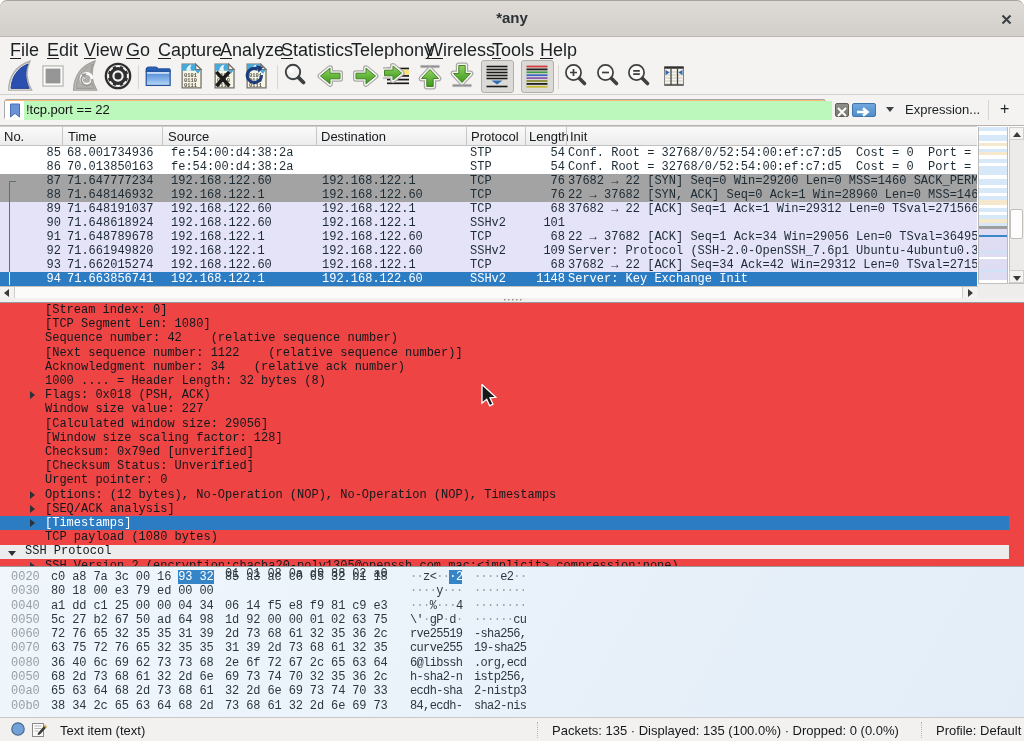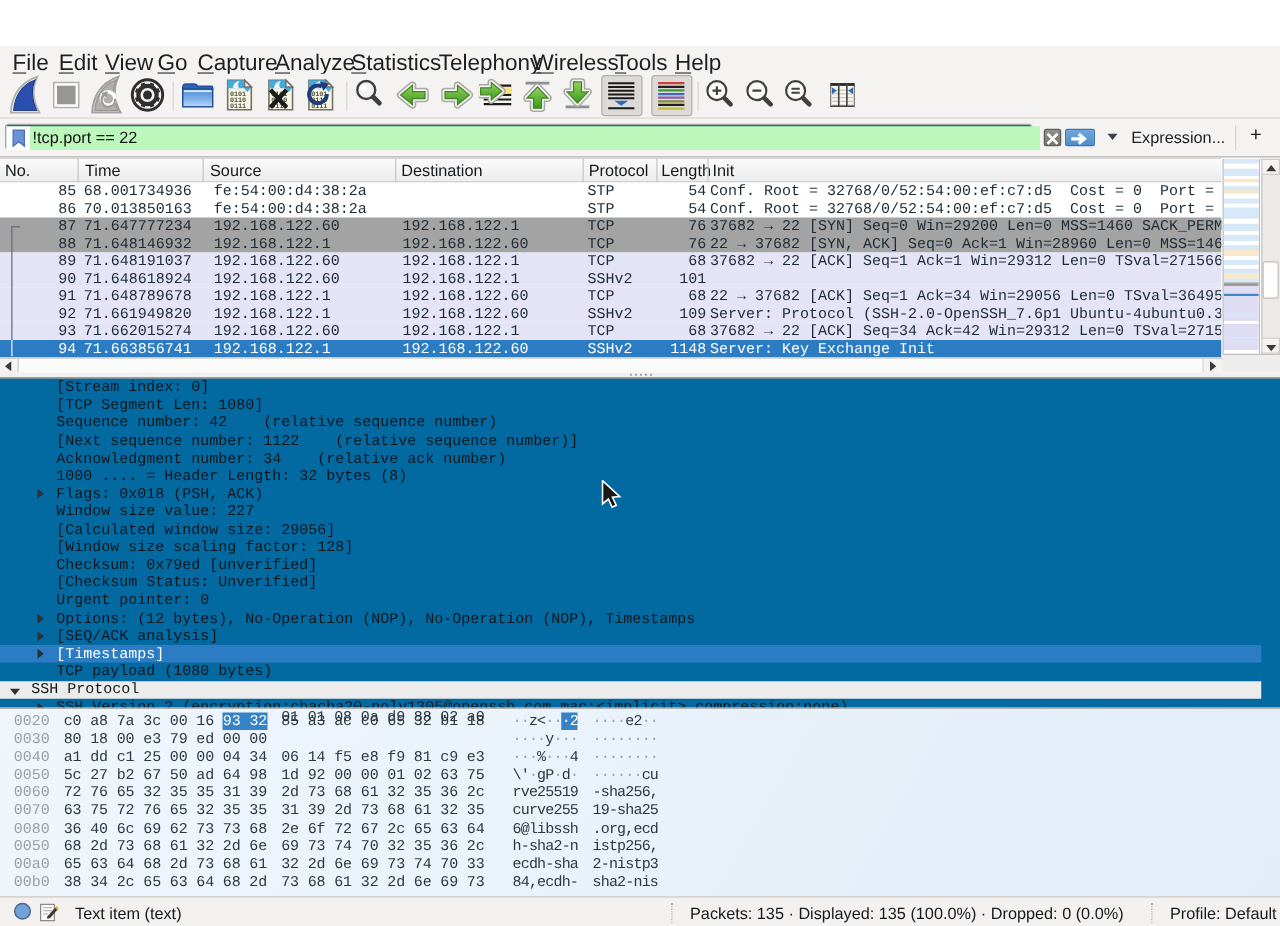--- a/index.html
+++ b/index.html
@@ -12,21 +12,21 @@
 #menu span{position:absolute;top:3px;font-size:18px;color:#1b2023}
 #menu u{text-decoration:underline;text-underline-offset:2px}
 
 #tool{left:0;top:59px;width:1024px;height:36px;background:#f4f3f1;border-bottom:1px solid #d4d0cc}
 .tsep{position:absolute;top:6px;width:1px;height:24px;background:#d8d5d1}
 .ticon{position:absolute;top:3px}
 .big{transform:scale(1.18)}
 .tbox{position:absolute;top:1px;width:33px;height:33px;background:#dcdad7;border:1px solid #b3afaa;border-radius:3px}
 
 #filter{left:0;top:95px;width:1024px;height:31px;background:#f4f3f1;border-bottom:1px solid #b7b2ad}
-#ffield{position:absolute;left:4px;top:4px;width:822px;height:21px;background:#0f766e;border:1px solid #a8a8a8;border-radius:3px}
+#ffield{position:absolute;left:4px;top:4px;width:822px;height:21px;background:#fdba74;border:1px solid #a8a8a8;border-radius:3px}
 #fgreen{position:absolute;left:19px;top:1px;width:808px;height:19px;background:#bcf7bc}
 #ftext{position:absolute;left:21px;top:2px;font-size:13px;color:#111}
 #fbook{position:absolute;left:0;top:1px;width:19px;height:19px;background:#fff}
 #fx{position:absolute;left:830px;top:3px;width:14px;height:14px;background:linear-gradient(#90908b,#76766f);border:1px solid #5e5e5a;border-radius:2px}
 #fgo{position:absolute;left:847px;top:3px;width:24px;height:14px;background:linear-gradient(#70a7dd,#4f8ecb);border:1px solid #3d76ad;border-radius:2px}
 #fexp{position:absolute;left:905px;top:7px;font-size:13px;color:#1b2023}
 #fplus{position:absolute;left:1000px;top:5px;font-size:16px;color:#1b2023}
 #fsep2{position:absolute;left:988px;top:5px;width:1px;height:20px;background:#d8d5d1}
 
 #phead{left:0;top:126px;width:977px;height:20px;background:linear-gradient(#fafafa,#ececec);border-bottom:1px solid #c2c2c2;border-top:1px solid #cfcfcf}
@@ -40,40 +40,46 @@
 .lav{background:#e4e3f8}.gry{background:#a3a3a3}
 .sel{background:#2c7cc4}.sel span{color:#fff}
 
 #mmap{left:978px;top:127px;width:30px;height:156px;background:#fff;border-left:1px solid #bbb;border-right:1px solid #bbb}
 .sbbtn{position:absolute;background:#f4f3f2;border:1px solid #cfcdc9}
 
 #hscr{left:0;top:286px;width:978px;height:12px;background:#f0efee;border-top:1px solid #c4c1bd}
 
 .split{left:0;width:1024px;background:#f1f0ef}
 
-#det{left:0;top:302px;width:1024px;height:264px;background:#0369a1;border-top:1px solid #9a9a9a;overflow:hidden}
+#det{left:0;top:302px;width:1024px;height:264px;background:#ef4444;border-top:1px solid #9a9a9a;overflow:hidden}
 .dln{position:absolute;left:0;width:1010px;height:14px;font-family:"Liberation Mono",monospace;font-size:12px;line-height:14px;white-space:pre;color:#10181d}
 
 #hex{left:0;top:566px;width:1024px;height:151px;background:linear-gradient(120deg,#f0f6fc,#e2edf8);border-top:1px solid #9a9a9a;overflow:hidden}
 .hln{position:absolute;height:14px;font-family:"Liberation Mono",monospace;font-size:12px;line-height:14px;white-space:pre;color:#2c3840}
 .off{color:#98a0a6}
 .hl{background:#3584c8;color:#fff}
 .b{letter-spacing:-0.13px}
 .a{letter-spacing:-0.65px}
 .dt{color:#9aa1a7}
 
 #stat{left:0;top:717px;width:1024px;height:24px;background:#f2f1ef;border-top:1px solid #cbc7c3}
 #stat .s{position:absolute;top:5px;font-size:13px;color:#15191c}
 .tri-r{width:0;height:0;border-left:5px solid #3a3a3a;border-top:4px solid transparent;border-bottom:4px solid transparent;position:absolute}
 .tri-u{width:0;height:0;border-bottom:5px solid #3a3a3a;border-left:4px solid transparent;border-right:4px solid transparent;position:absolute}
 .tri-l{width:0;height:0;border-right:5px solid #3a3a3a;border-top:4px solid transparent;border-bottom:4px solid transparent;position:absolute}
 .tri-r2{width:0;height:0;border-left:5px solid #3a3a3a;border-top:4px solid transparent;border-bottom:4px solid transparent;position:absolute}
 .tri-d{width:0;height:0;border-top:5px solid #3a3a3a;border-left:4px solid transparent;border-right:4px solid transparent;position:absolute}
 </style></head><body>
 <div id="w">
+  <div class="abs" id="title">
+      <div class="t">*any</div>
+    <svg class="abs" style="left:1001px;top:13px" width="11" height="11" viewBox="0 0 11 11">
+        <path d="M1.5 1.5 L9.5 9.5 M9.5 1.5 L1.5 9.5" stroke="#373e44" stroke-width="2"></path>
+      </svg>
+  </div>
   <div class="abs" id="menu">
     <span style="left:10px"><u>F</u>ile</span>
     <span style="left:47px"><u>E</u>dit</span>
     <span style="left:84px"><u>V</u>iew</span>
     <span style="left:126px"><u>G</u>o</span>
     <span style="left:158px"><u>C</u>apture</span>
     <span style="left:220px"><u>A</u>nalyze</span>
     <span style="left:281px"><u>S</u>tatistics</span>
     <span style="left:351px">Telephon<u>y</u></span>
     <span style="left:426px"><u>W</u>ireless</span>

